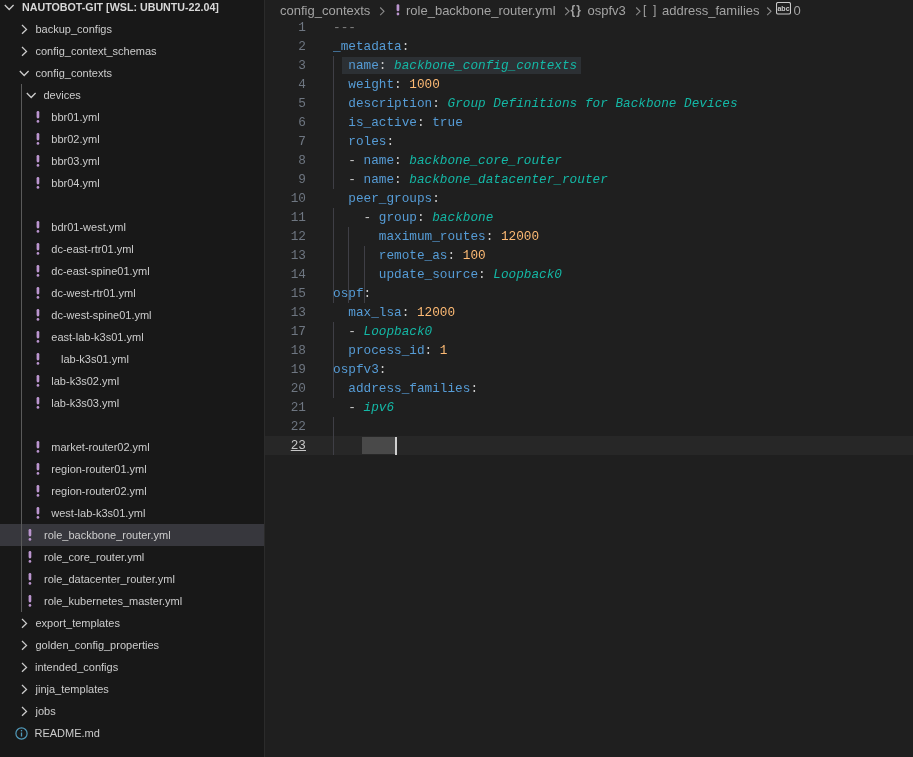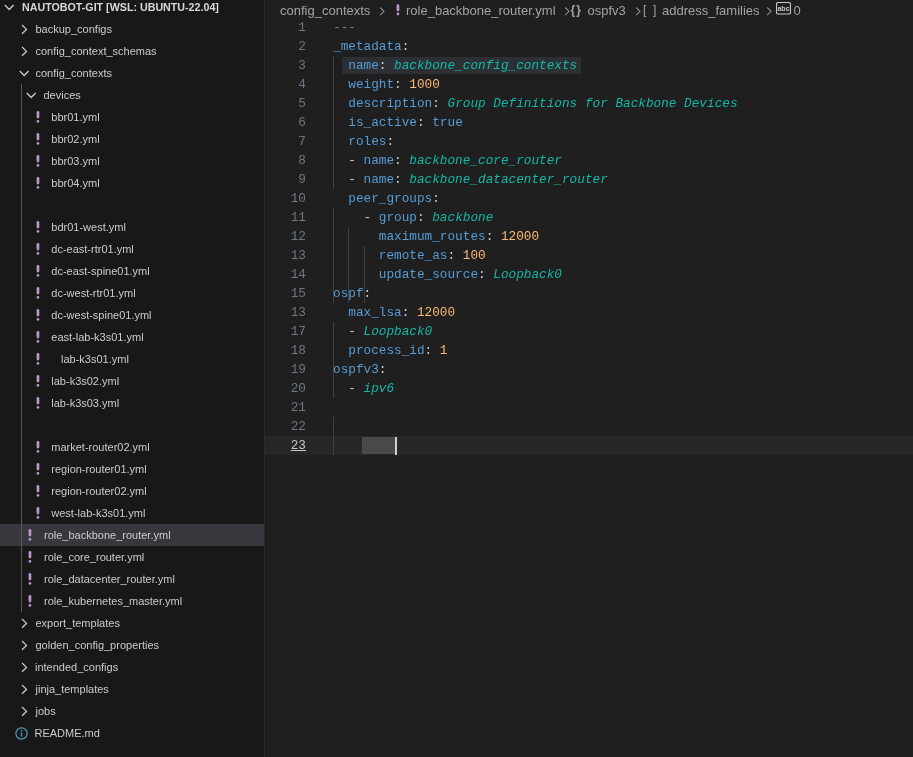--- a/index.html
+++ b/index.html
@@ -340,17 +340,18 @@
         <div>  <i class="k">peer_groups</i>:</div>
         <div>    - <i class="k">group</i>: <i class="s">backbone</i></div>
         <div>      <i class="k">maximum_routes</i>: <i class="n">12000</i></div>
         <div>      <i class="k">remote_as</i>: <i class="n">100</i></div>
         <div>      <i class="k">update_source</i>: <i class="s">Loopback0</i></div>
         <div><i class="k">ospf</i>:</div>
         <div>  <i class="k">max_lsa</i>: <i class="n">12000</i></div>
         <div>  - <i class="s">Loopback0</i></div>
         <div>  <i class="k">process_id</i>: <i class="n">1</i></div>
         <div><i class="k">ospfv3</i>:</div>
+        <div>  <i class="k">address_families</i>:</div>
         <div>  - <i class="s">ipv6</i></div>
       </div>
     <div id="cursor"></div>
   </div>
 </div>
 
 </body></html>

